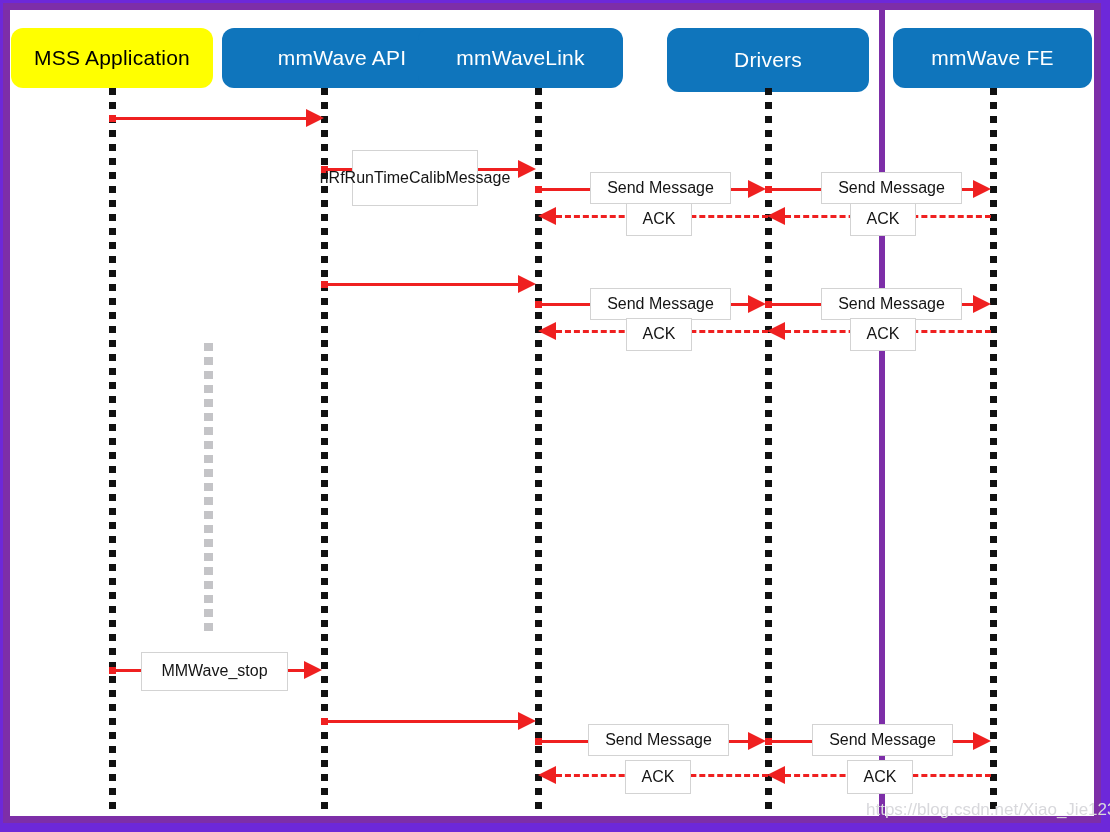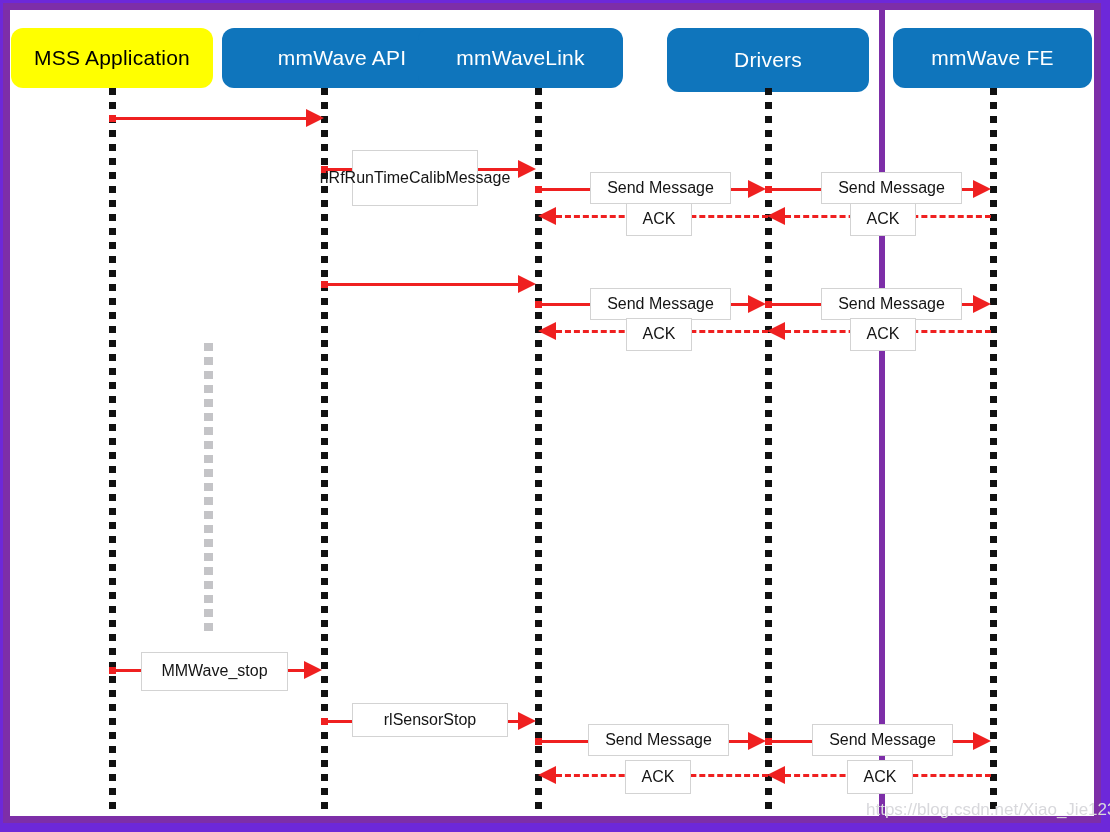--- a/index.html
+++ b/index.html
@@ -224,23 +224,20 @@
   <div class="arrow-dot" style="left:109px; top:667px;"></div>
   <div class="arrow-line" style="left:112px; top:669px; width:194px;"></div>
   <div class="arrow-head right" style="left:304px; top:661px;"></div>
   <div class="msg-box" style="left:141px; top:652px; width:147px; height:39px;">
     <span>MMWave_stop</span>
   </div>
 
   <div class="arrow-dot" style="left:321px; top:718px;"></div>
   <div class="arrow-line" style="left:324px; top:720px; width:197px;"></div>
   <div class="arrow-head right" style="left:518px; top:712px;"></div>
-  <div class="msg-box" style="left:352px; top:703px; width:156px; height:34px;">
-    <span>rlSensorStop</span>
-  </div>
 
   <div class="arrow-dot" style="left:535px; top:738px;"></div>
   <div class="arrow-line" style="left:538px; top:740px; width:212px;"></div>
   <div class="arrow-head right" style="left:748px; top:732px;"></div>
   <div class="msg-box" style="left:588px; top:724px; width:141px; height:32px;">
     <span>Send Message</span>
   </div>
 
   <div class="arrow-dot" style="left:765px; top:738px;"></div>
   <div class="arrow-line" style="left:768px; top:740px; width:206px;"></div>

